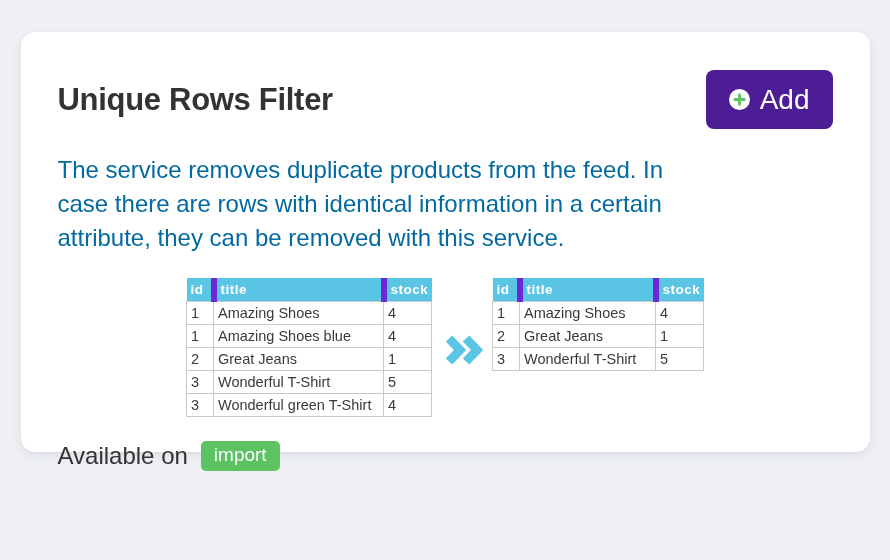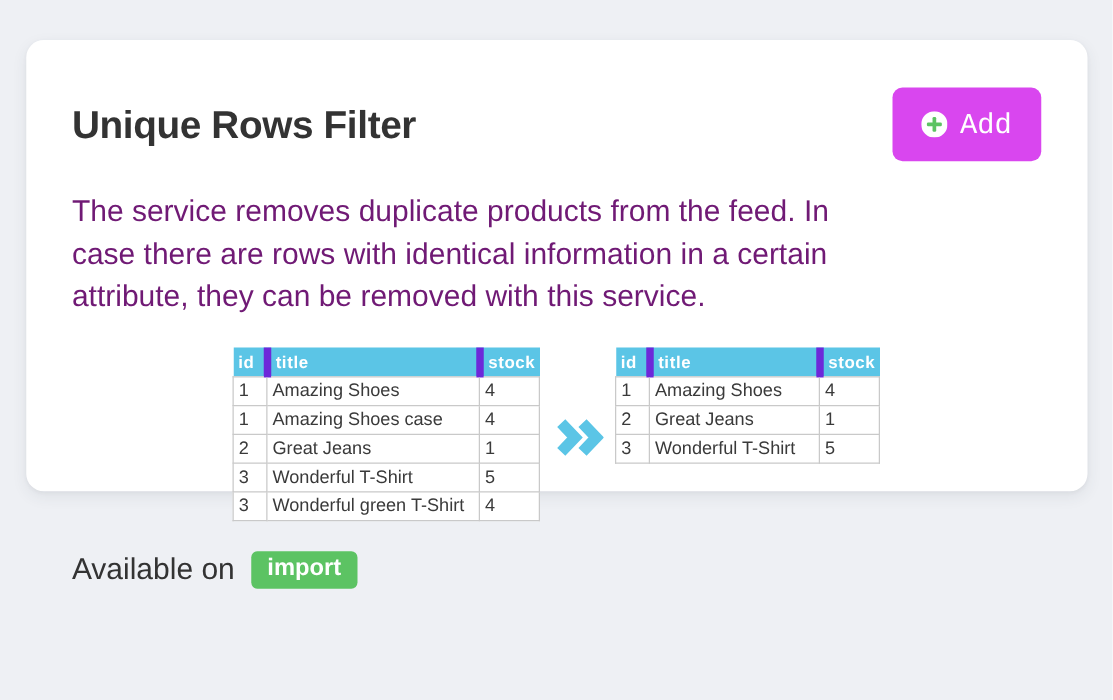--- a/index.html
+++ b/index.html
@@ -7,21 +7,21 @@
   body {
     width: 890px;
     height: 560px;
     background: #eef0f4;
     font-family: "Liberation Sans", "DejaVu Sans", sans-serif;
     color: #333;
     overflow: hidden;
   }
   .card {
     width: 849px;
-    height: 361px;
+    height: 420px;
     margin: 32px auto 0;
     background: #ffffff;
     border-radius: 14px;
     box-shadow: 0 4px 12px rgba(50, 60, 80, 0.08), 0 1px 3px rgba(50,60,80,0.05);
     padding: 38px 37px 0;
   }
   .card-header {
     display: flex;
     justify-content: space-between;
     align-items: center;
@@ -30,37 +30,37 @@
   .page-title {
     margin: 0;
     font-size: 31px;
     font-weight: 700;
     letter-spacing: -0.3px;
     color: #333;
   }
   .add-button {
     height: 59px;
     padding: 0 23px;
-    background: #d946ef;
+    background: #4c1d95;
     border: none;
     border-radius: 8px;
     color: #fff;
-    font-family: Liberation Mono, monospace;
-    font-size: 23px;
+    font-family: Liberation Sans, sans-serif;
+    font-size: 28px;
     display: flex;
     align-items: center;
     gap: 10px;
     cursor: pointer;
   }
   .add-button svg { display: block; }
   .description {
     margin-top: 24px;
     font-size: 24px;
     line-height: 34px;
-    color: #701a75;
+    color: #0369a1;
   }
   .description div { white-space: nowrap; }
   .tables-row {
     margin-top: 23px;
     display: flex;
     justify-content: center;
     align-items: flex-start;
   }
   .arrow-wrap {
     margin: 56px 9px 0 12px;
@@ -104,21 +104,21 @@
     margin-top: 24px;
     display: flex;
     align-items: center;
     gap: 13px;
     font-size: 24px;
     color: #333;
   }
   .import-badge {
     background: #5cc363;
     color: #ffffff;
-    font-weight: 700;
+    font-weight: 400;
     font-size: 19px;
     padding: 3px 13px 5px;
     border-radius: 5px;
   }
 </style>
 </head>
 <body>
 
 <div class="card">
 
@@ -152,21 +152,21 @@
           </tr>
         </thead>
       <tbody>
           <tr>
             <td>1</td>
             <td>Amazing Shoes</td>
             <td>4</td>
           </tr>
           <tr>
             <td>1</td>
-            <td>Amazing Shoes case</td>
+            <td>Amazing Shoes blue</td>
             <td>4</td>
           </tr>
           <tr>
             <td>2</td>
             <td>Great Jeans</td>
             <td>1</td>
           </tr>
           <tr>
             <td>3</td>
             <td>Wonderful T-Shirt</td>

